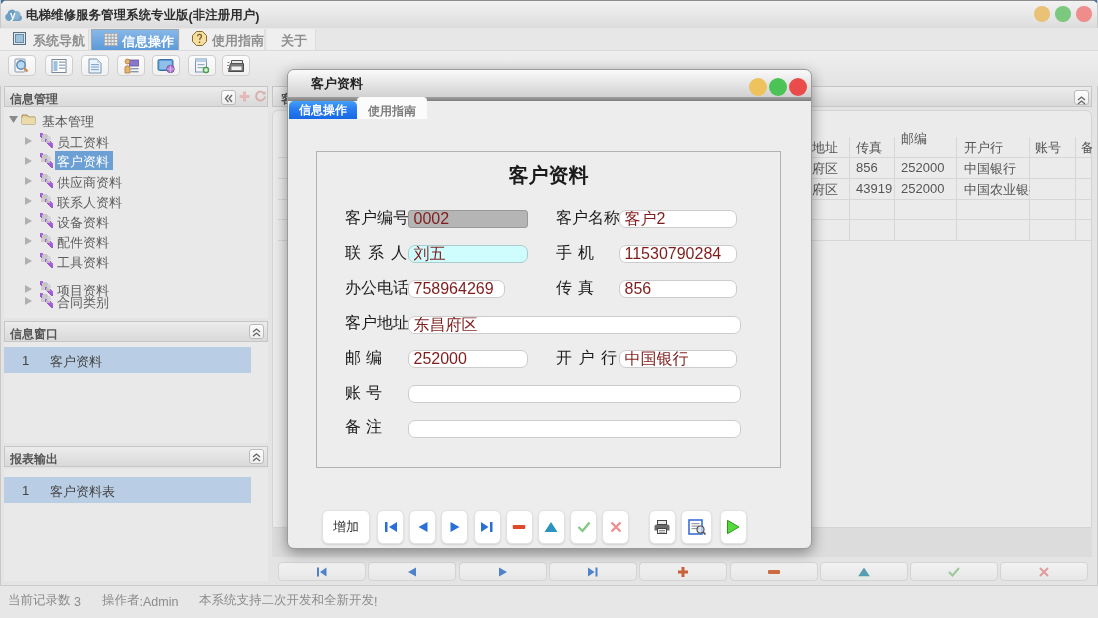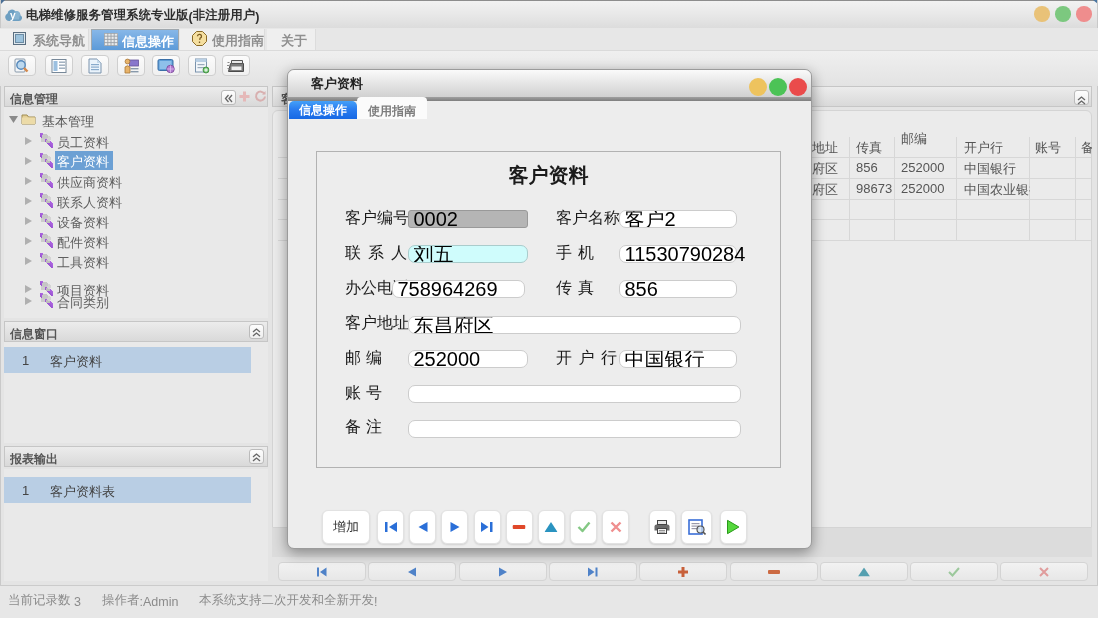--- a/index.html
+++ b/index.html
@@ -81,21 +81,21 @@
   background:linear-gradient(#44a0f8 0%,#2a7df0 45%,#1668e4 100%); border-radius:5px 5px 0 0;
   color:#fff; font-size:12px; font-weight:bold; text-align:center; line-height:18px; }
 #dtab2 { position:absolute; left:69px; top:-3.5px; width:70px; height:22px; padding-top:4.5px; line-height:18px;
   background:#fbfbfb; border-radius:4px 4px 0 0;
   color:#7d7d7d; font-size:12px; font-weight:bold; text-align:center; line-height:18px; }
 #formbox { position:absolute; left:28px; top:81px; width:465px; height:317px; border:1px solid #b2b2b2; }
 #formtitle { position:absolute; left:28px; top:92px; width:465px; text-align:center; font-size:20px; font-weight:bold; color:#1b1b1b; }
 .flabel { position:absolute; font-size:16px; color:#1b1b1b; white-space:pre; }
 .fj { display:flex; justify-content:space-between; }
 .finput { position:absolute; height:18px; background:#fff; border:1px solid #ccc; border-radius:7px;
-  font-size:20px; line-height:16px; color:#000000; padding:0 0 0 4.5px; white-space:nowrap; }
+  font-size:16px; line-height:16px; color:#7f1d1d; padding:0 0 0 4.5px; white-space:nowrap; }
 .dbtn { position:absolute; top:440px; height:34px; background:#fff;
   border:1px solid #e2e2e2; border-radius:6px; box-shadow:0 1px 2px rgba(0,0,0,0.12); }
 .dbtn svg { position:absolute; left:50%; top:50%; transform:translate(-50%,-50%); }
 </style>
 </head>
 <body>
 
 <div class="abs" id="titlebar"></div>
 <svg class="abs" style="left:5px;top:7px" width="17" height="15" viewBox="0 0 17 15">
  <path d="M4 14 a4 4 0 0 1 -1.5 -7.6 a4.5 4.5 0 0 1 8 -2.2 a4.2 4.2 0 0 1 5 4.2 a3 3 0 0 1 -1.5 5.6 z" fill="#6d9fc2"></path>
@@ -317,21 +317,21 @@
 <div class="abs tcell" style="left:856px; top:139px"><span style="display: inline-block; width: 1em; text-align: center; overflow: hidden; vertical-align: bottom;">传</span><span style="display: inline-block; width: 1em; text-align: center; overflow: hidden; vertical-align: bottom;">真</span></div>
 <div class="abs tcell" style="left:901px; top:130px"><span style="display: inline-block; width: 1em; text-align: center; overflow: hidden; vertical-align: bottom;">邮</span><span style="display: inline-block; width: 1em; text-align: center; overflow: hidden; vertical-align: bottom;">编</span></div>
 <div class="abs tcell" style="left:964px; top:139px"><span style="display: inline-block; width: 1em; text-align: center; overflow: hidden; vertical-align: bottom;">开</span><span style="display: inline-block; width: 1em; text-align: center; overflow: hidden; vertical-align: bottom;">户</span><span style="display: inline-block; width: 1em; text-align: center; overflow: hidden; vertical-align: bottom;">行</span></div>
 <div class="abs tcell" style="left:1035px; top:139px"><span style="display: inline-block; width: 1em; text-align: center; overflow: hidden; vertical-align: bottom;">账</span><span style="display: inline-block; width: 1em; text-align: center; overflow: hidden; vertical-align: bottom;">号</span></div>
 <div class="abs tcell" style="left:1081px; top:139px;width:11px;overflow:hidden"><span style="display: inline-block; width: 1em; text-align: center; overflow: hidden; vertical-align: bottom;">备</span></div>
 <div class="abs tcell" style="left:786px; top:160px"><span style="display: inline-block; width: 1em; text-align: center; overflow: hidden; vertical-align: bottom;">东</span><span style="display: inline-block; width: 1em; text-align: center; overflow: hidden; vertical-align: bottom;">昌</span><span style="display: inline-block; width: 1em; text-align: center; overflow: hidden; vertical-align: bottom;">府</span><span style="display: inline-block; width: 1em; text-align: center; overflow: hidden; vertical-align: bottom;">区</span></div>
 <div class="abs tcell" style="left:856px; top:160px">856</div>
 <div class="abs tcell" style="left:901px; top:160px">252000</div>
 <div class="abs tcell" style="left:964px; top:160px"><span style="display: inline-block; width: 1em; text-align: center; overflow: hidden; vertical-align: bottom;">中</span><span style="display: inline-block; width: 1em; text-align: center; overflow: hidden; vertical-align: bottom;">国</span><span style="display: inline-block; width: 1em; text-align: center; overflow: hidden; vertical-align: bottom;">银</span><span style="display: inline-block; width: 1em; text-align: center; overflow: hidden; vertical-align: bottom;">行</span></div>
 <div class="abs tcell" style="left:786px; top:181px"><span style="display: inline-block; width: 1em; text-align: center; overflow: hidden; vertical-align: bottom;">东</span><span style="display: inline-block; width: 1em; text-align: center; overflow: hidden; vertical-align: bottom;">昌</span><span style="display: inline-block; width: 1em; text-align: center; overflow: hidden; vertical-align: bottom;">府</span><span style="display: inline-block; width: 1em; text-align: center; overflow: hidden; vertical-align: bottom;">区</span></div>
-<div class="abs tcell" style="left:856px; top:181px">98673</div>
+<div class="abs tcell" style="left:856px; top:181px">43919</div>
 <div class="abs tcell" style="left:901px; top:181px">252000</div>
 <div class="abs tcell" style="left:964px; top:181px;width:65.5px;overflow:hidden"><span style="display: inline-block; width: 1em; text-align: center; overflow: hidden; vertical-align: bottom;">中</span><span style="display: inline-block; width: 1em; text-align: center; overflow: hidden; vertical-align: bottom;">国</span><span style="display: inline-block; width: 1em; text-align: center; overflow: hidden; vertical-align: bottom;">农</span><span style="display: inline-block; width: 1em; text-align: center; overflow: hidden; vertical-align: bottom;">业</span><span style="display: inline-block; width: 1em; text-align: center; overflow: hidden; vertical-align: bottom;">银</span><span style="display: inline-block; width: 1em; text-align: center; overflow: hidden; vertical-align: bottom;">行</span></div>
 <div class="abs" id="rpanel-foot"></div>
 
 <div class="abs bbtn" style="left:278px">
     <svg width="11" height="10" viewBox="0 0 11 10">
       <rect x="0.5" y="0.5" width="2" height="9" fill="#4f82c8"></rect>
       <path d="M10 0.5 v9 L3.5 5 z" fill="#4f82c8"></path>
     </svg>
   </div>
@@ -398,21 +398,21 @@
  <div id="formtitle"><span style="display: inline-block; width: 1em; text-align: center; overflow: hidden; vertical-align: bottom;">客</span><span style="display: inline-block; width: 1em; text-align: center; overflow: hidden; vertical-align: bottom;">户</span><span style="display: inline-block; width: 1em; text-align: center; overflow: hidden; vertical-align: bottom;">资</span><span style="display: inline-block; width: 1em; text-align: center; overflow: hidden; vertical-align: bottom;">料</span></div>
  <div class="flabel" style="left:57px;top:138px"><span style="display: inline-block; width: 1em; text-align: center; overflow: hidden; vertical-align: bottom;">客</span><span style="display: inline-block; width: 1em; text-align: center; overflow: hidden; vertical-align: bottom;">户</span><span style="display: inline-block; width: 1em; text-align: center; overflow: hidden; vertical-align: bottom;">编</span><span style="display: inline-block; width: 1em; text-align: center; overflow: hidden; vertical-align: bottom;">号</span></div>
  <div class="finput" style="left:120px;top:140px;width:120px;background:#b5b5b5;border-color:#999;border-radius:3px">0002</div>
  <div class="flabel" style="left:268px;top:138px"><span style="display: inline-block; width: 1em; text-align: center; overflow: hidden; vertical-align: bottom;">客</span><span style="display: inline-block; width: 1em; text-align: center; overflow: hidden; vertical-align: bottom;">户</span><span style="display: inline-block; width: 1em; text-align: center; overflow: hidden; vertical-align: bottom;">名</span><span style="display: inline-block; width: 1em; text-align: center; overflow: hidden; vertical-align: bottom;">称</span></div>
  <div class="finput" style="left:331px;top:140px;width:118px"><span style="display: inline-block; width: 1em; text-align: center; overflow: hidden; vertical-align: bottom;">客</span><span style="display: inline-block; width: 1em; text-align: center; overflow: hidden; vertical-align: bottom;">户</span>2</div>
  <div class="flabel fj" style="left:57px;top:173px;width:62px"><span><span style="display: inline-block; width: 1em; text-align: center; overflow: hidden; vertical-align: bottom;">联</span></span><span><span style="display: inline-block; width: 1em; text-align: center; overflow: hidden; vertical-align: bottom;">系</span></span><span><span style="display: inline-block; width: 1em; text-align: center; overflow: hidden; vertical-align: bottom;">人</span></span></div>
  <div class="finput" style="left:120px;top:175px;width:120px;background:#cffcfc;border-color:#aacccc"><span style="display: inline-block; width: 1em; text-align: center; overflow: hidden; vertical-align: bottom;">刘</span><span style="display: inline-block; width: 1em; text-align: center; overflow: hidden; vertical-align: bottom;">五</span></div>
  <div class="flabel fj" style="left:268px;top:173px;width:38px"><span><span style="display: inline-block; width: 1em; text-align: center; overflow: hidden; vertical-align: bottom;">手</span></span><span><span style="display: inline-block; width: 1em; text-align: center; overflow: hidden; vertical-align: bottom;">机</span></span></div>
  <div class="finput" style="left:331px;top:175px;width:118px">11530790284</div>
  <div class="flabel" style="left:57px;top:208px"><span style="display: inline-block; width: 1em; text-align: center; overflow: hidden; vertical-align: bottom;">办</span><span style="display: inline-block; width: 1em; text-align: center; overflow: hidden; vertical-align: bottom;">公</span><span style="display: inline-block; width: 1em; text-align: center; overflow: hidden; vertical-align: bottom;">电</span><span style="display: inline-block; width: 1em; text-align: center; overflow: hidden; vertical-align: bottom;">话</span></div>
- <div class="finput" style="left:104px;top:210px;width:133px">758964269</div>
+ <div class="finput" style="left:120px;top:210px;width:97px">758964269</div>
  <div class="flabel fj" style="left:268px;top:208px;width:38px"><span><span style="display: inline-block; width: 1em; text-align: center; overflow: hidden; vertical-align: bottom;">传</span></span><span><span style="display: inline-block; width: 1em; text-align: center; overflow: hidden; vertical-align: bottom;">真</span></span></div>
  <div class="finput" style="left:331px;top:210px;width:118px">856</div>
  <div class="flabel" style="left:57px;top:243px"><span style="display: inline-block; width: 1em; text-align: center; overflow: hidden; vertical-align: bottom;">客</span><span style="display: inline-block; width: 1em; text-align: center; overflow: hidden; vertical-align: bottom;">户</span><span style="display: inline-block; width: 1em; text-align: center; overflow: hidden; vertical-align: bottom;">地</span><span style="display: inline-block; width: 1em; text-align: center; overflow: hidden; vertical-align: bottom;">址</span></div>
  <div class="finput" style="left:120px;top:245.5px;width:333px"><span style="display: inline-block; width: 1em; text-align: center; overflow: hidden; vertical-align: bottom;">东</span><span style="display: inline-block; width: 1em; text-align: center; overflow: hidden; vertical-align: bottom;">昌</span><span style="display: inline-block; width: 1em; text-align: center; overflow: hidden; vertical-align: bottom;">府</span><span style="display: inline-block; width: 1em; text-align: center; overflow: hidden; vertical-align: bottom;">区</span></div>
  <div class="flabel fj" style="left:57px;top:278px;width:37px"><span><span style="display: inline-block; width: 1em; text-align: center; overflow: hidden; vertical-align: bottom;">邮</span></span><span><span style="display: inline-block; width: 1em; text-align: center; overflow: hidden; vertical-align: bottom;">编</span></span></div>
  <div class="finput" style="left:120px;top:280px;width:120px">252000</div>
  <div class="flabel fj" style="left:268px;top:278px;width:61px"><span><span style="display: inline-block; width: 1em; text-align: center; overflow: hidden; vertical-align: bottom;">开</span></span><span><span style="display: inline-block; width: 1em; text-align: center; overflow: hidden; vertical-align: bottom;">户</span></span><span><span style="display: inline-block; width: 1em; text-align: center; overflow: hidden; vertical-align: bottom;">行</span></span></div>
  <div class="finput" style="left:331px;top:280px;width:118px"><span style="display: inline-block; width: 1em; text-align: center; overflow: hidden; vertical-align: bottom;">中</span><span style="display: inline-block; width: 1em; text-align: center; overflow: hidden; vertical-align: bottom;">国</span><span style="display: inline-block; width: 1em; text-align: center; overflow: hidden; vertical-align: bottom;">银</span><span style="display: inline-block; width: 1em; text-align: center; overflow: hidden; vertical-align: bottom;">行</span></div>
  <div class="flabel fj" style="left:57px;top:313px;width:37px"><span><span style="display: inline-block; width: 1em; text-align: center; overflow: hidden; vertical-align: bottom;">账</span></span><span><span style="display: inline-block; width: 1em; text-align: center; overflow: hidden; vertical-align: bottom;">号</span></span></div>
  <div class="finput" style="left:120px;top:315px;width:333px"></div>

